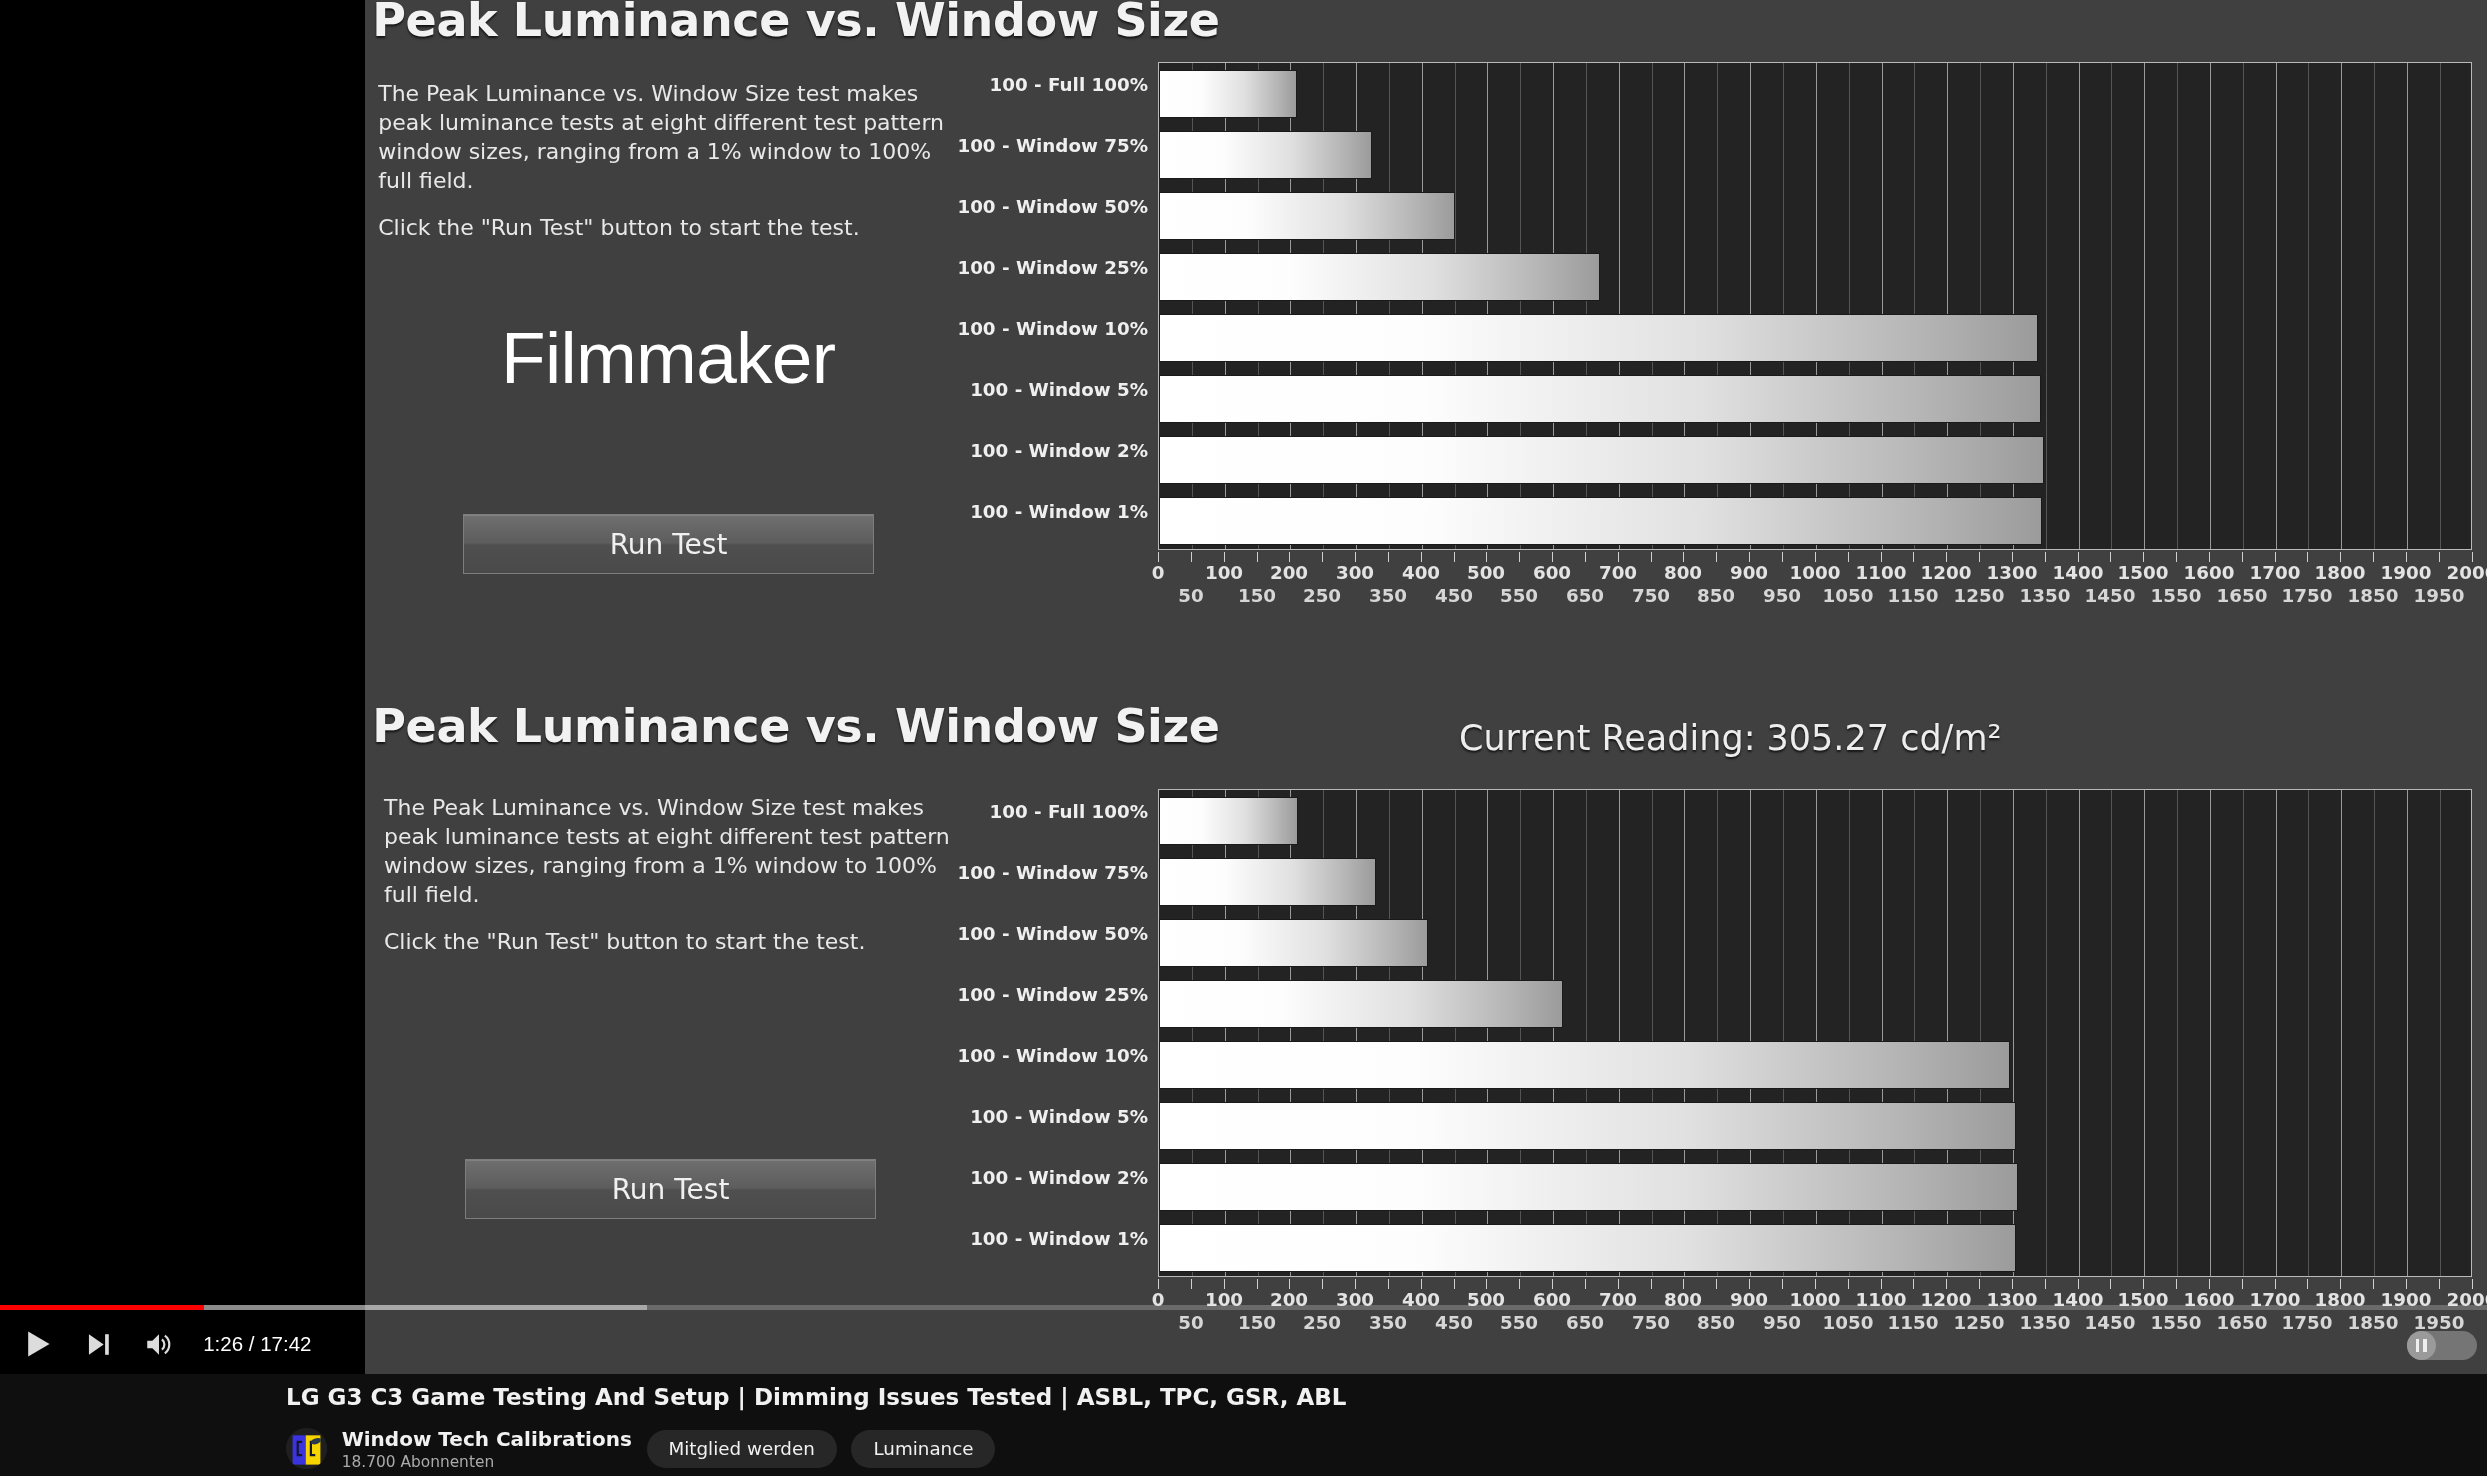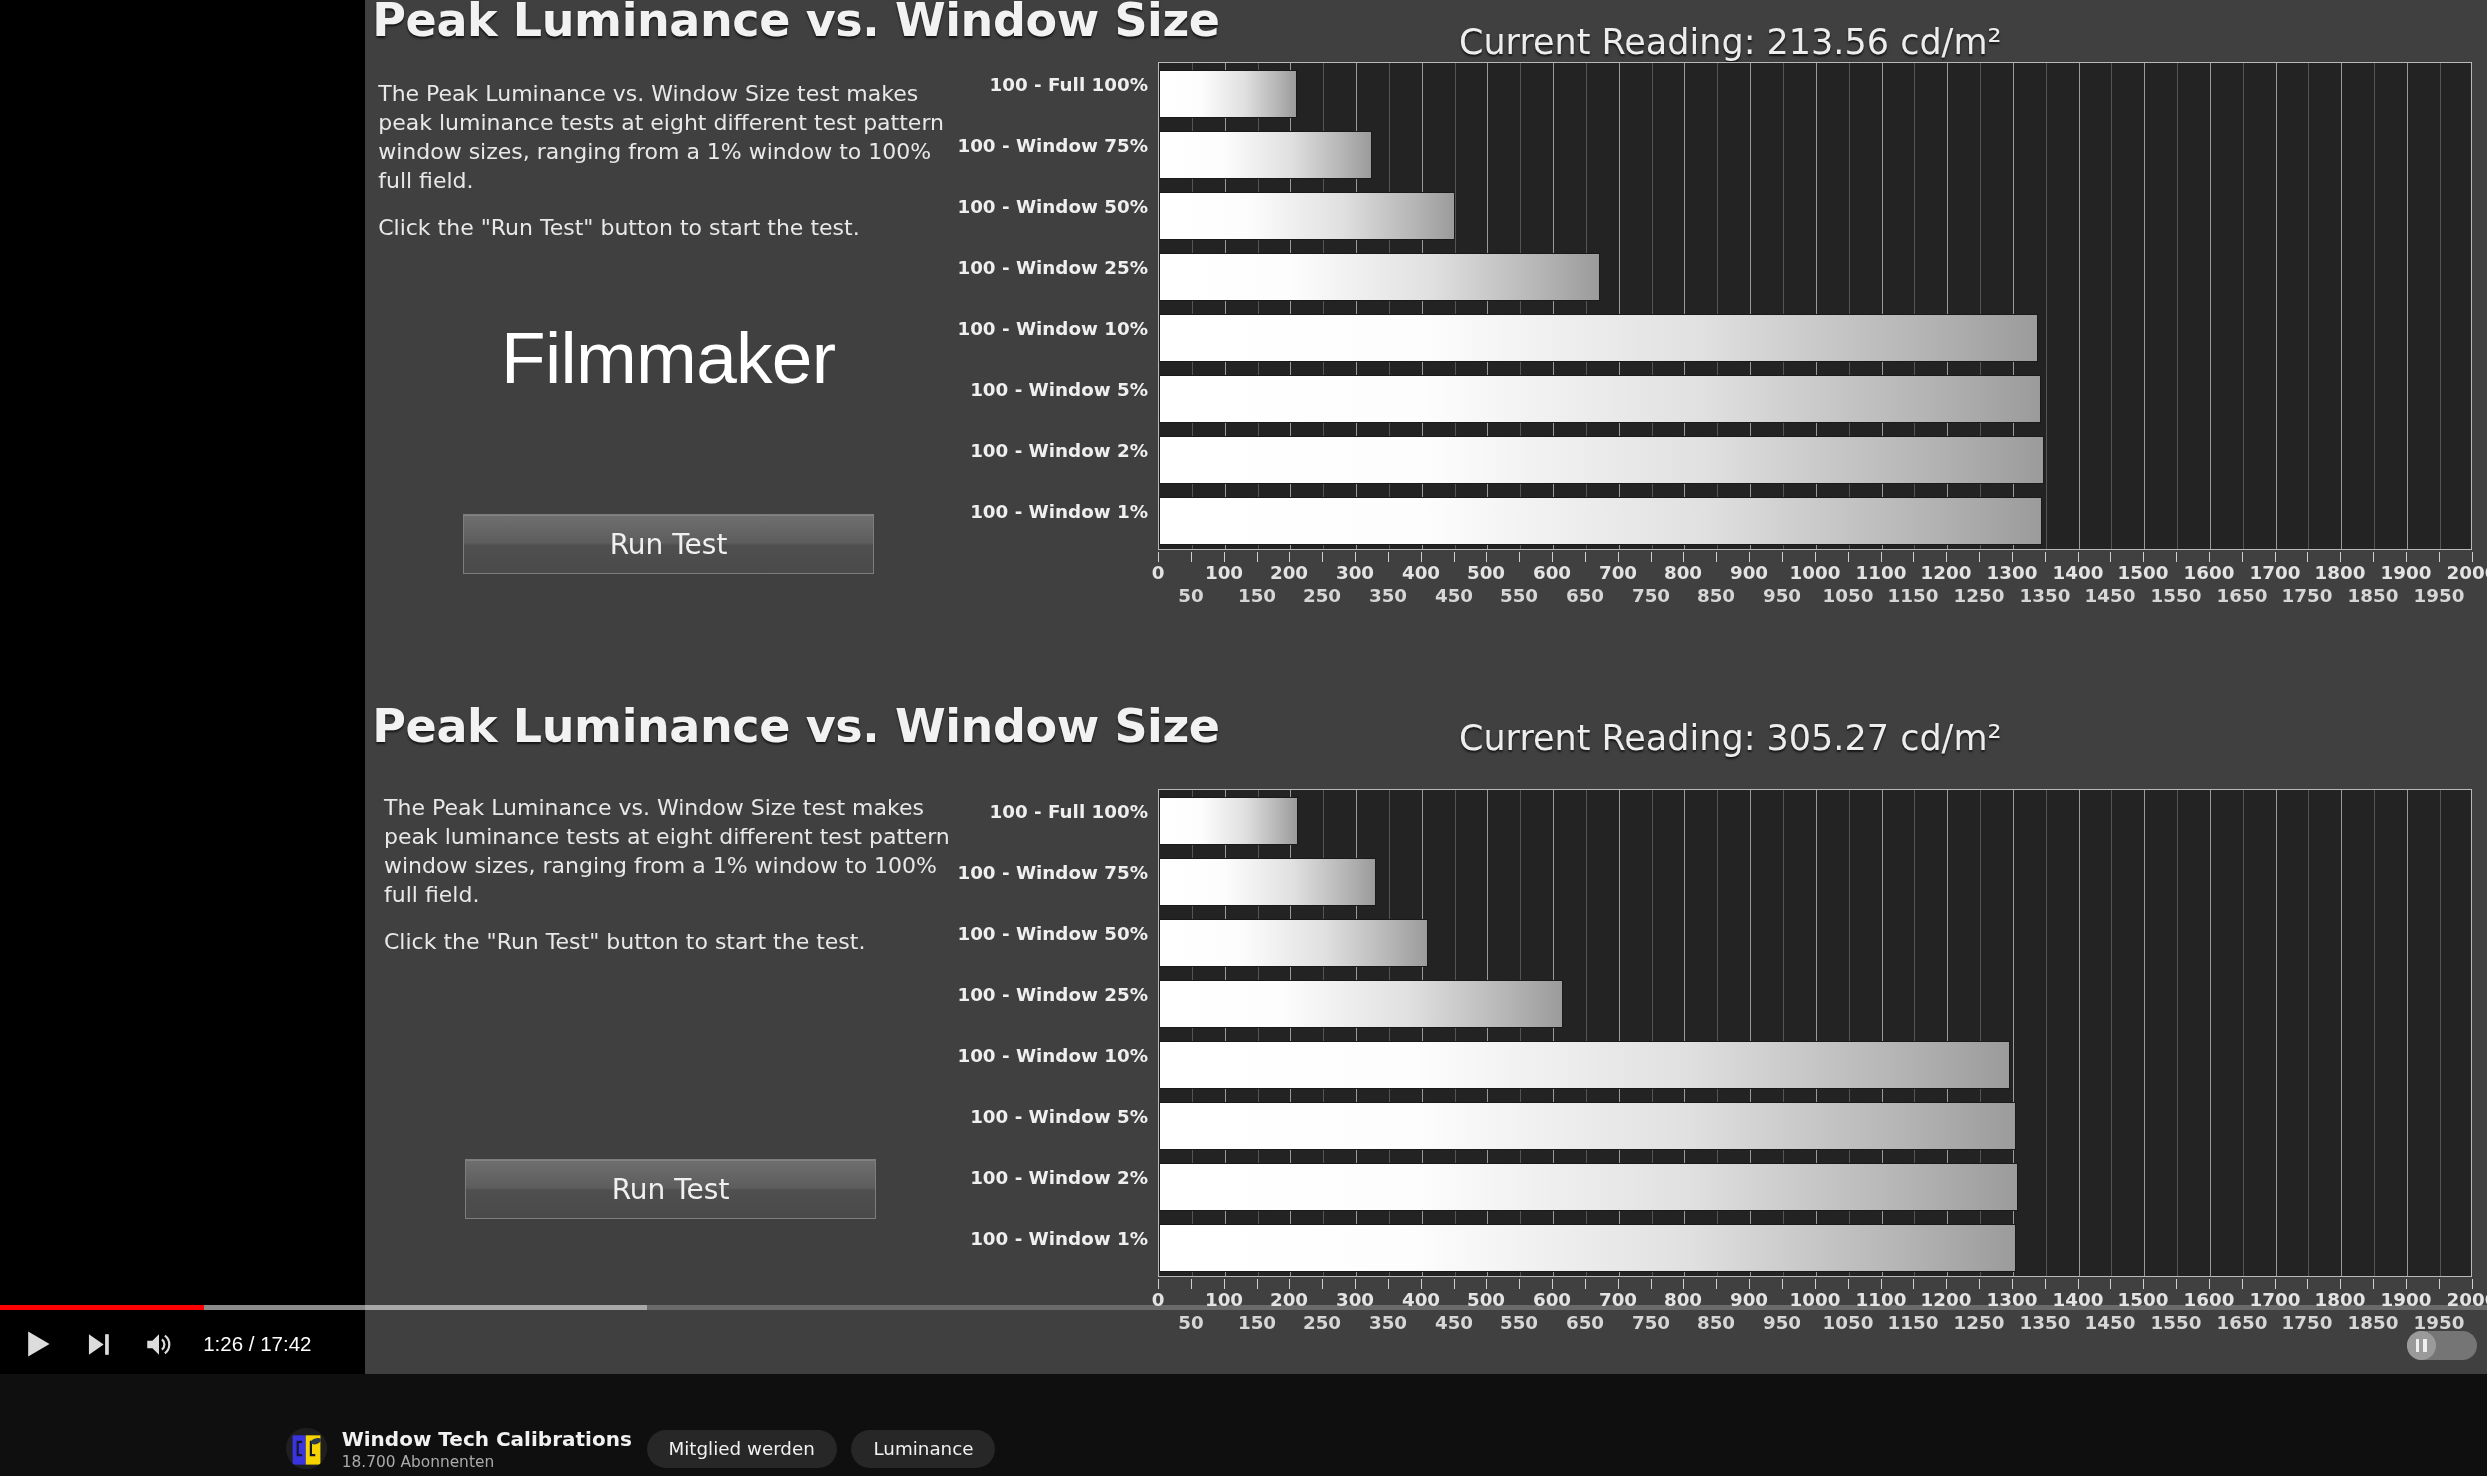--- a/index.html
+++ b/index.html
@@ -224,21 +224,20 @@
 </style>
 </head>
 <body>
 
 <div id="player">
 
   <div id="app-capture">
 
     <div class="panel" id="panel-top">
       <div class="panel-title" id="title-top">Peak Luminance vs. Window Size</div>
-      <div class="reading" id="reading-top">Current Reading: 213.56 cd/m²</div>
 
       <div class="desc" style="left:13.2px; top:79px;">
         <p>The Peak Luminance vs. Window Size test makes peak luminance tests at eight different test pattern window sizes, ranging from a 1% window to 100% full field.</p>
         <p>Click the "Run Test" button to start the test.</p>
       </div>
 
       <div class="mode-name" style="left:13.2px; top:316px;">Filmmaker</div>
 
       <div class="run-test" style="left:98px; top:514px;">
         <span>Run Test</span>
@@ -611,20 +610,21 @@
   <div id="pause-overlay">
     <div id="pause-knob">
         <i></i>
         <i></i>
       </div>
   </div>
 </div>
 
 <div id="meta">
 
+  <div id="video-title">LG G3 C3 Game Testing And Setup | Dimming Issues Tested | ASBL, TPC, GSR, ABL</div>
 
   <div id="channel-row">
     <div id="avatar">
       <svg width="41" height="41" viewBox="0 0 56 56">
         <rect width="56" height="56" fill="#1f1f1f"></rect>
         <rect x="9" y="10" width="18" height="40" fill="#3a33e0"></rect>
         <rect x="27" y="10" width="20" height="40" fill="#f5d400"></rect>
         <path d="M22 19 h-6 v18 h6" stroke="#15152e" stroke-width="3" fill="none"></path>
         <path d="M40 19 h-6 v18 h6" stroke="#15152e" stroke-width="3" fill="none"></path>
         <ellipse cx="41" cy="18" rx="7" ry="4" fill="#2b3a4a" transform="rotate(-18 41 18)"></ellipse>

